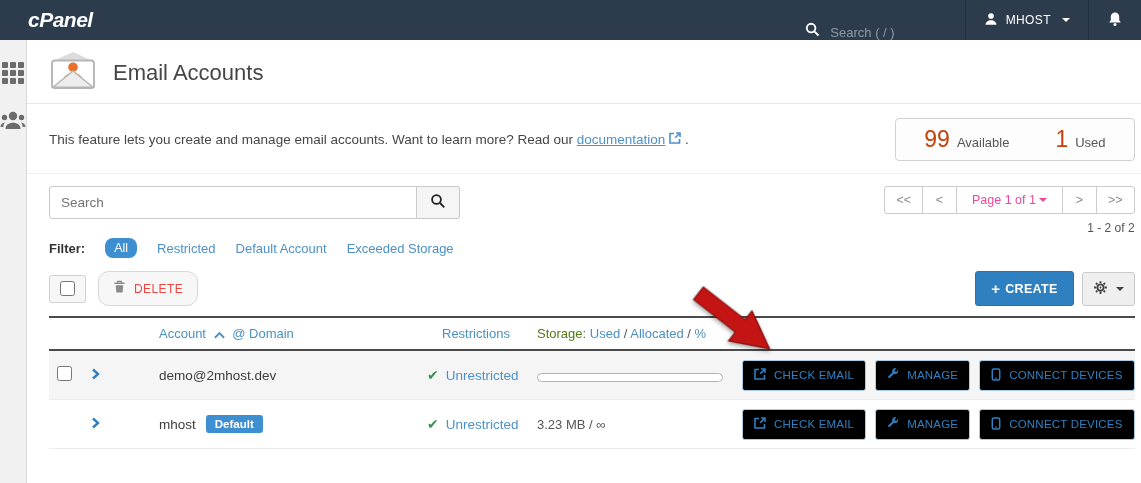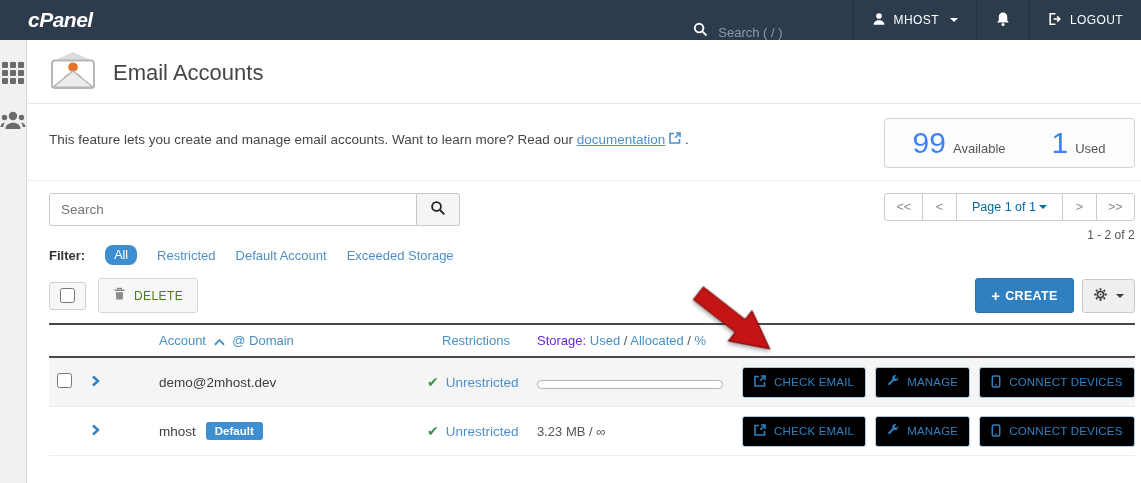--- a/index.html
+++ b/index.html
@@ -23,44 +23,44 @@
   
   .main { flex:1; display:flex; flex-direction:column; }
   .page-header { display:flex; align-items:center; gap:16px; padding:11px 30px 9px 22px; border-bottom:1px solid #e7e7e7; }
   .page-title { font-size:22px; color:#454545; font-weight:normal; }
   .page-subtitle { font-size:13px; color:#555; margin-top:4px; }
   .intro { display:flex; justify-content:space-between; align-items:flex-start; padding:14px 30px 12px 22px; border-bottom:1px solid #efefef; }
   .intro-text { font-size:13.5px; color:#464646; margin-top:14px; }
   .doc-link { color:var(--link,#4d90c9); text-decoration:underline; cursor:pointer; }
   .stats-box { border:1px solid #d2d2d2; border-radius:4px; background:#fdfdfd; display:flex; align-items:center; padding:7px 28px; gap:46px; }
   .stat { display:flex; align-items:baseline; gap:7px; }
-  .stat-num { font-size:30px; color:#3b82f6; }
+  .stat-num { font-size:23px; color:#c2410c; }
   .stat-label { font-size:13px; color:#555; }
   
   .controls { padding:12px 30px 0 22px; }
   .ctl-row1 { display:flex; justify-content:space-between; align-items:flex-start; }
   .search-group { display:flex; }
   .search-input { width:368px; height:33px; border:1px solid #c9c9c9; border-radius:3px 0 0 3px; padding:0 11px; font-size:13.5px; color:#555; outline:none; font-family:inherit; }
   .search-btn { width:43px; height:33px; border:1px solid #c9c9c9; border-left:none; border-radius:0 3px 3px 0; background:#f5f5f5; display:flex; align-items:center; justify-content:center; cursor:pointer; color:#222; }
   .pagination { display:flex; flex-direction:column; align-items:flex-end; }
   .pg-group { display:flex; }
   .pg-btn { border:1px solid #ccc; background:#fff; color:#8a8a8a; font-size:12.5px; padding:6px 11px; margin-left:-1px; cursor:pointer; min-width:35px; text-align:center; }
   .pg-btn:first-child { border-radius:3px 0 0 3px; margin-left:0; }
   .pg-btn:last-child { border-radius:0 3px 3px 0; }
-  .pg-page { color:#0369a1; padding:6px 15px; }
+  .pg-page { color:#ec4899; padding:6px 15px; }
   .pg-range { font-size:12px; color:#555; margin-top:7px; }
   .filter-row { display:flex; align-items:center; gap:20px; margin-top:3px; font-size:13px; }
   .filter-label { font-weight:bold; color:#333; }
   .filter-pill { background:var(--badge,#3d8fd1); color:#fff; padding:3px 9px; border-radius:8px; font-size:12.5px; cursor:pointer; }
   .filter-link { color:var(--link,#4d90c9); cursor:pointer; }
   .toolbar { display:flex; justify-content:space-between; align-items:center; margin-top:13px; }
   .tb-left,.tb-right { display:flex; align-items:center; }
   .check-btn { border:1px solid #d0d0d0; background:#f7f7f7; border-radius:3px; padding:5px 10px 3px; cursor:pointer; }
   .check-btn input { width:15px; height:15px; cursor:pointer; }
-  .delete-btn { border:1px solid #d8d8d8; background:#f7f7f7; color:#4d7c0f; font-size:12px; letter-spacing:.4px; padding:8px 14px; border-radius:3px; margin-left:12px; display:flex; align-items:center; gap:8px; cursor:pointer; }
+  .delete-btn { border:1px solid #d8d8d8; background:#f7f7f7; color:#ef4444; font-size:12px; letter-spacing:.4px; padding:8px 14px; border-radius:11px; margin-left:12px; display:flex; align-items:center; gap:8px; cursor:pointer; }
   .create-btn { background:var(--primary,#2f80c0); color:#fff; font-size:12.5px; font-weight:bold; letter-spacing:.3px; padding:8px 15px; border-radius:3px; display:flex; align-items:center; gap:5px; cursor:pointer; border:1px solid #2a72ab; }
   .gear-btn { border:1px solid #c9c9c9; background:#efefef; border-radius:3px; padding:7px 10px; margin-left:8px; display:flex; align-items:center; gap:5px; color:#3f3f3f; cursor:pointer; }
   
   .table { margin:10px 30px 0 22px; }
   .thead { display:flex; align-items:center; height:35px; border-top:2px solid #4a4a4a; border-bottom:2px solid #4a4a4a; font-size:13px; }
   .c-check { width:42px; }
   .c-chev  { width:38px; }
   .c-account { width:258px; padding-left:30px; }
   .c-restr { width:150px; padding-left:40px; }
   .c-storage { width:205px; }
@@ -108,30 +108,20 @@
     <span class="caret"></span>
   </div>
   <div class="tb-section">
     <span>
       <svg width="16" height="16" viewBox="0 0 16 16">
           <path d="M8 1.6a4.2 4.2 0 0 0-4.2 4.2v3.4L2.2 11.6h11.6l-1.6-2.4V5.8A4.2 4.2 0 0 0 8 1.6z" fill="#fff"></path>
           <circle cx="8" cy="13.4" r="1.5" fill="#fff"></circle>
         </svg>
     </span>
   </div>
-  <div class="tb-section">
-    <span>
-      <svg width="14" height="14" viewBox="0 0 16 16">
-          <path d="M8.5 2H2.5v12h6" fill="none" stroke="#fff" stroke-width="1.8"></path>
-          <path d="M10.5 5l3 3-3 3" fill="none" stroke="#fff" stroke-width="1.8"></path>
-          <path d="M13 8H6.5" stroke="#fff" stroke-width="1.8"></path>
-        </svg>
-    </span>
-    <span>LOGOUT</span>
-  </div>
 </div>
 
 <div class="app">
 
   <div class="sidebar">
     <div class="side-icon grid-icon">
       <i></i>
         <i></i>
         <i></i>
         <i></i>
@@ -270,21 +260,21 @@
             <svg width="11" height="8" viewBox="0 0 12 8">
                 <path d="M1 7l5-5 5 5" fill="none" stroke="#4a90c2" stroke-width="2"></path>
               </svg>
           </span>
           <span class="th-link">@ Domain</span>
         </div>
         <div class="c-restr" style="padding-left:55px;">
           <span class="th-link">Restrictions</span>
         </div>
         <div class="c-storage">
-          <span style="color:#6d28d9">Storage:</span>
+          <span style="color:#4d7c0f">Storage:</span>
           <span class="th-link">Used</span><span class="th-sep"> / </span><span class="th-link">Allocated</span><span class="th-sep"> / </span><span class="th-link">%</span>
         </div>
         <div class="c-actions"></div>
       </div>
 
       <div class="trow striped">
         <div class="c-check" style="padding-left:8px;"><input type="checkbox" style="width: 15px; height: 15px;"></div>
         <div class="c-chev">
           <span class="chev-icon">
             <svg width="10" height="12" viewBox="0 0 10 12">

